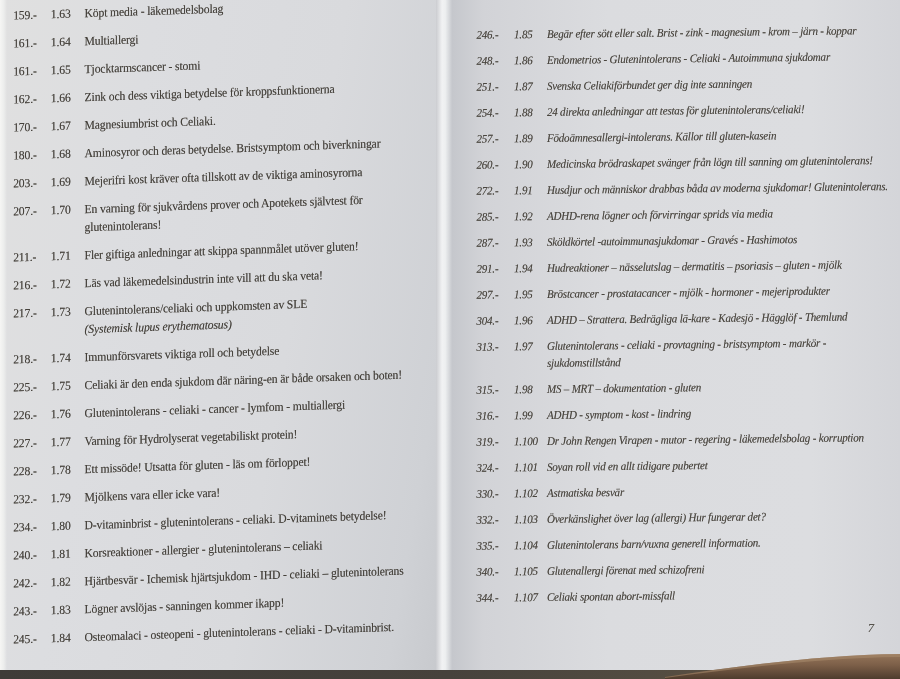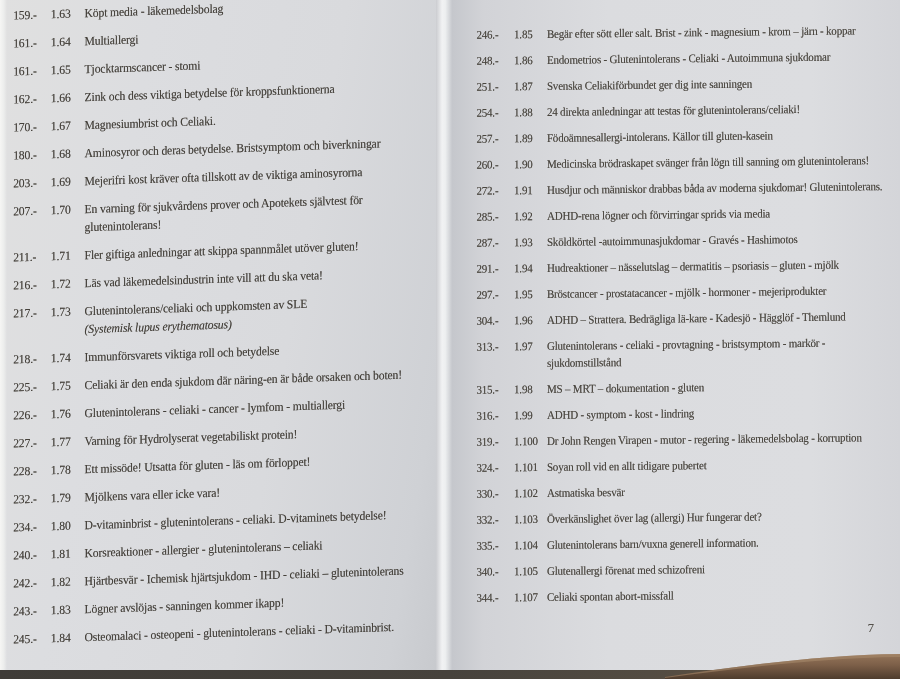--- a/index.html
+++ b/index.html
@@ -12,20 +12,21 @@
 
   
   .page{position:absolute;top:0;height:100%;}
   .page-left{
     left:0;width:441px;
     background:linear-gradient(100deg,#e0e0e0 0%,#dcdde0 28%,#d9dadd 62%,#cfd1d5 90%,#c7c9cd 100%);
   }
   .page-right{
     left:452px;width:448px;
     background:linear-gradient(to right,#c5c7cc 0%,#d2d3d7 7%,#dbdcdf 35%,#dcdde0 80%,#d4d5d9 100%);
+    font-style:italic;
   }
   .left-paper-edge{
     position:absolute;left:0;top:0;width:7px;height:100%;
     background:linear-gradient(to right,#f6f6f4 0%,#ecedec 55%,rgba(236,237,236,0) 100%);
   }
   .fold{
     position:absolute;left:436px;top:0;width:16px;height:100%;
     background:linear-gradient(to right,#cbccd0 0%,#f1f2f3 38%,#edeff0 58%,#c6c8cd 100%);
   }
   .bottom-table-edge{

